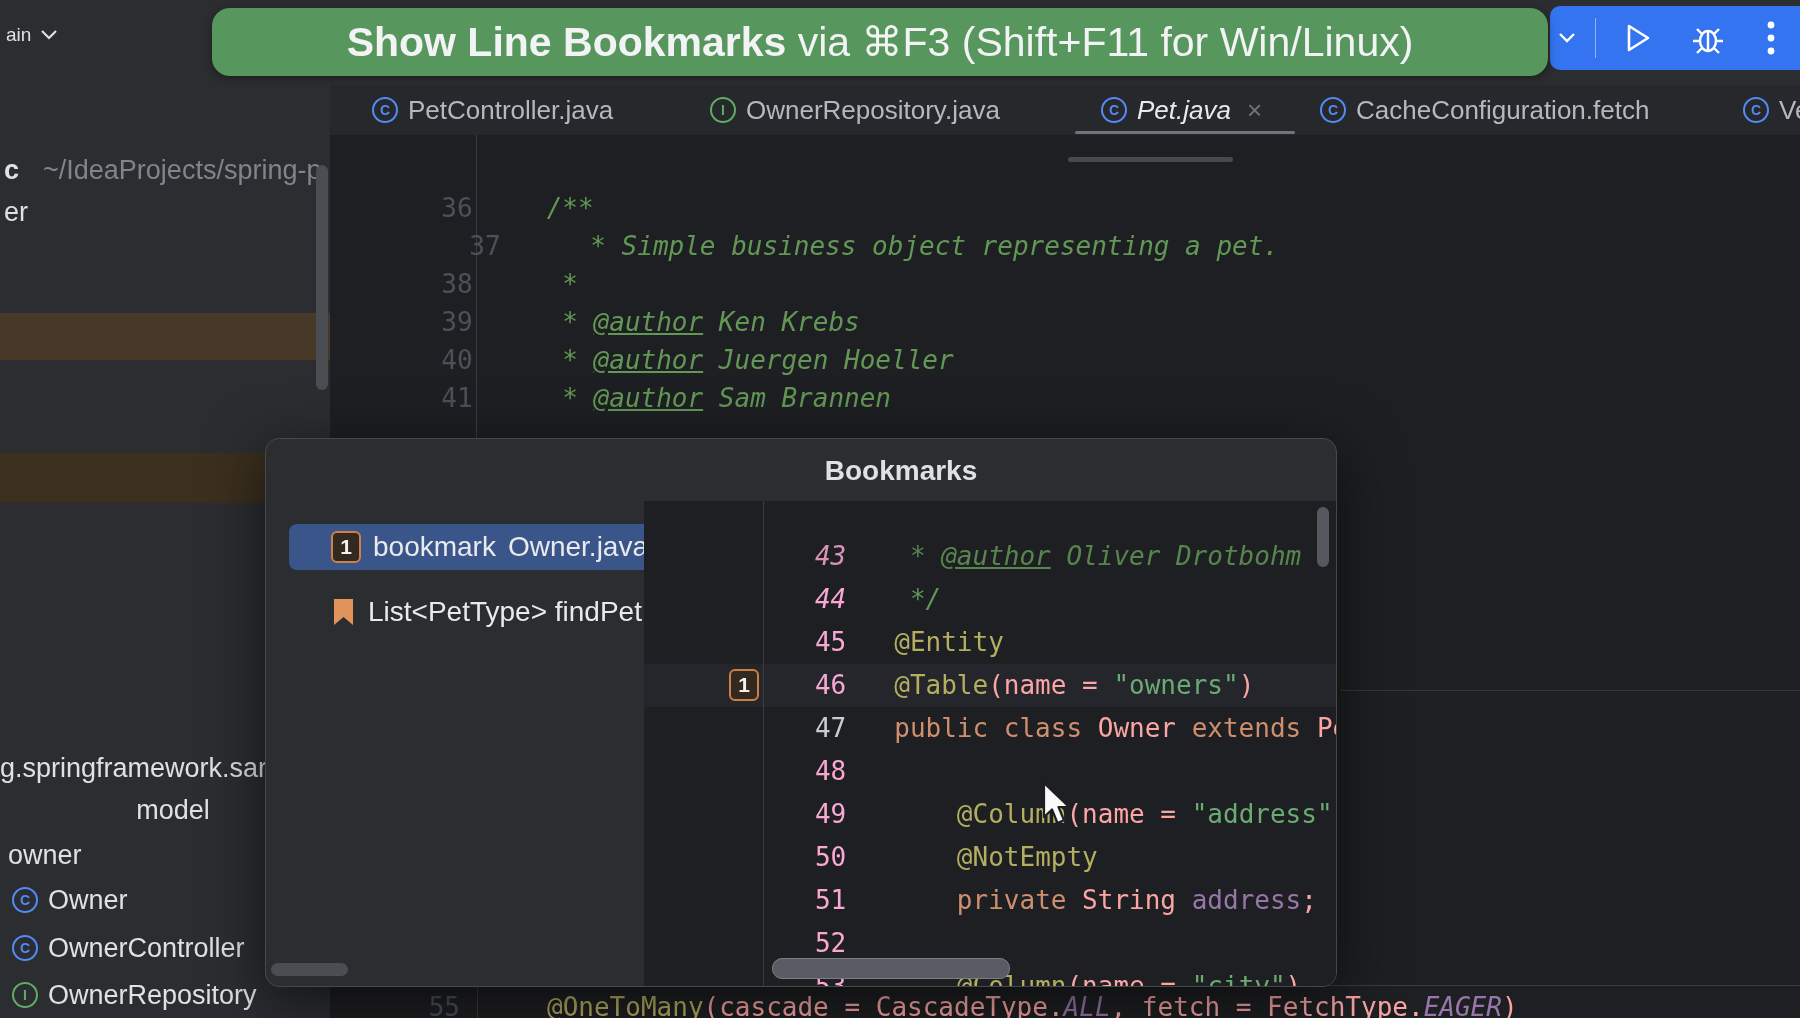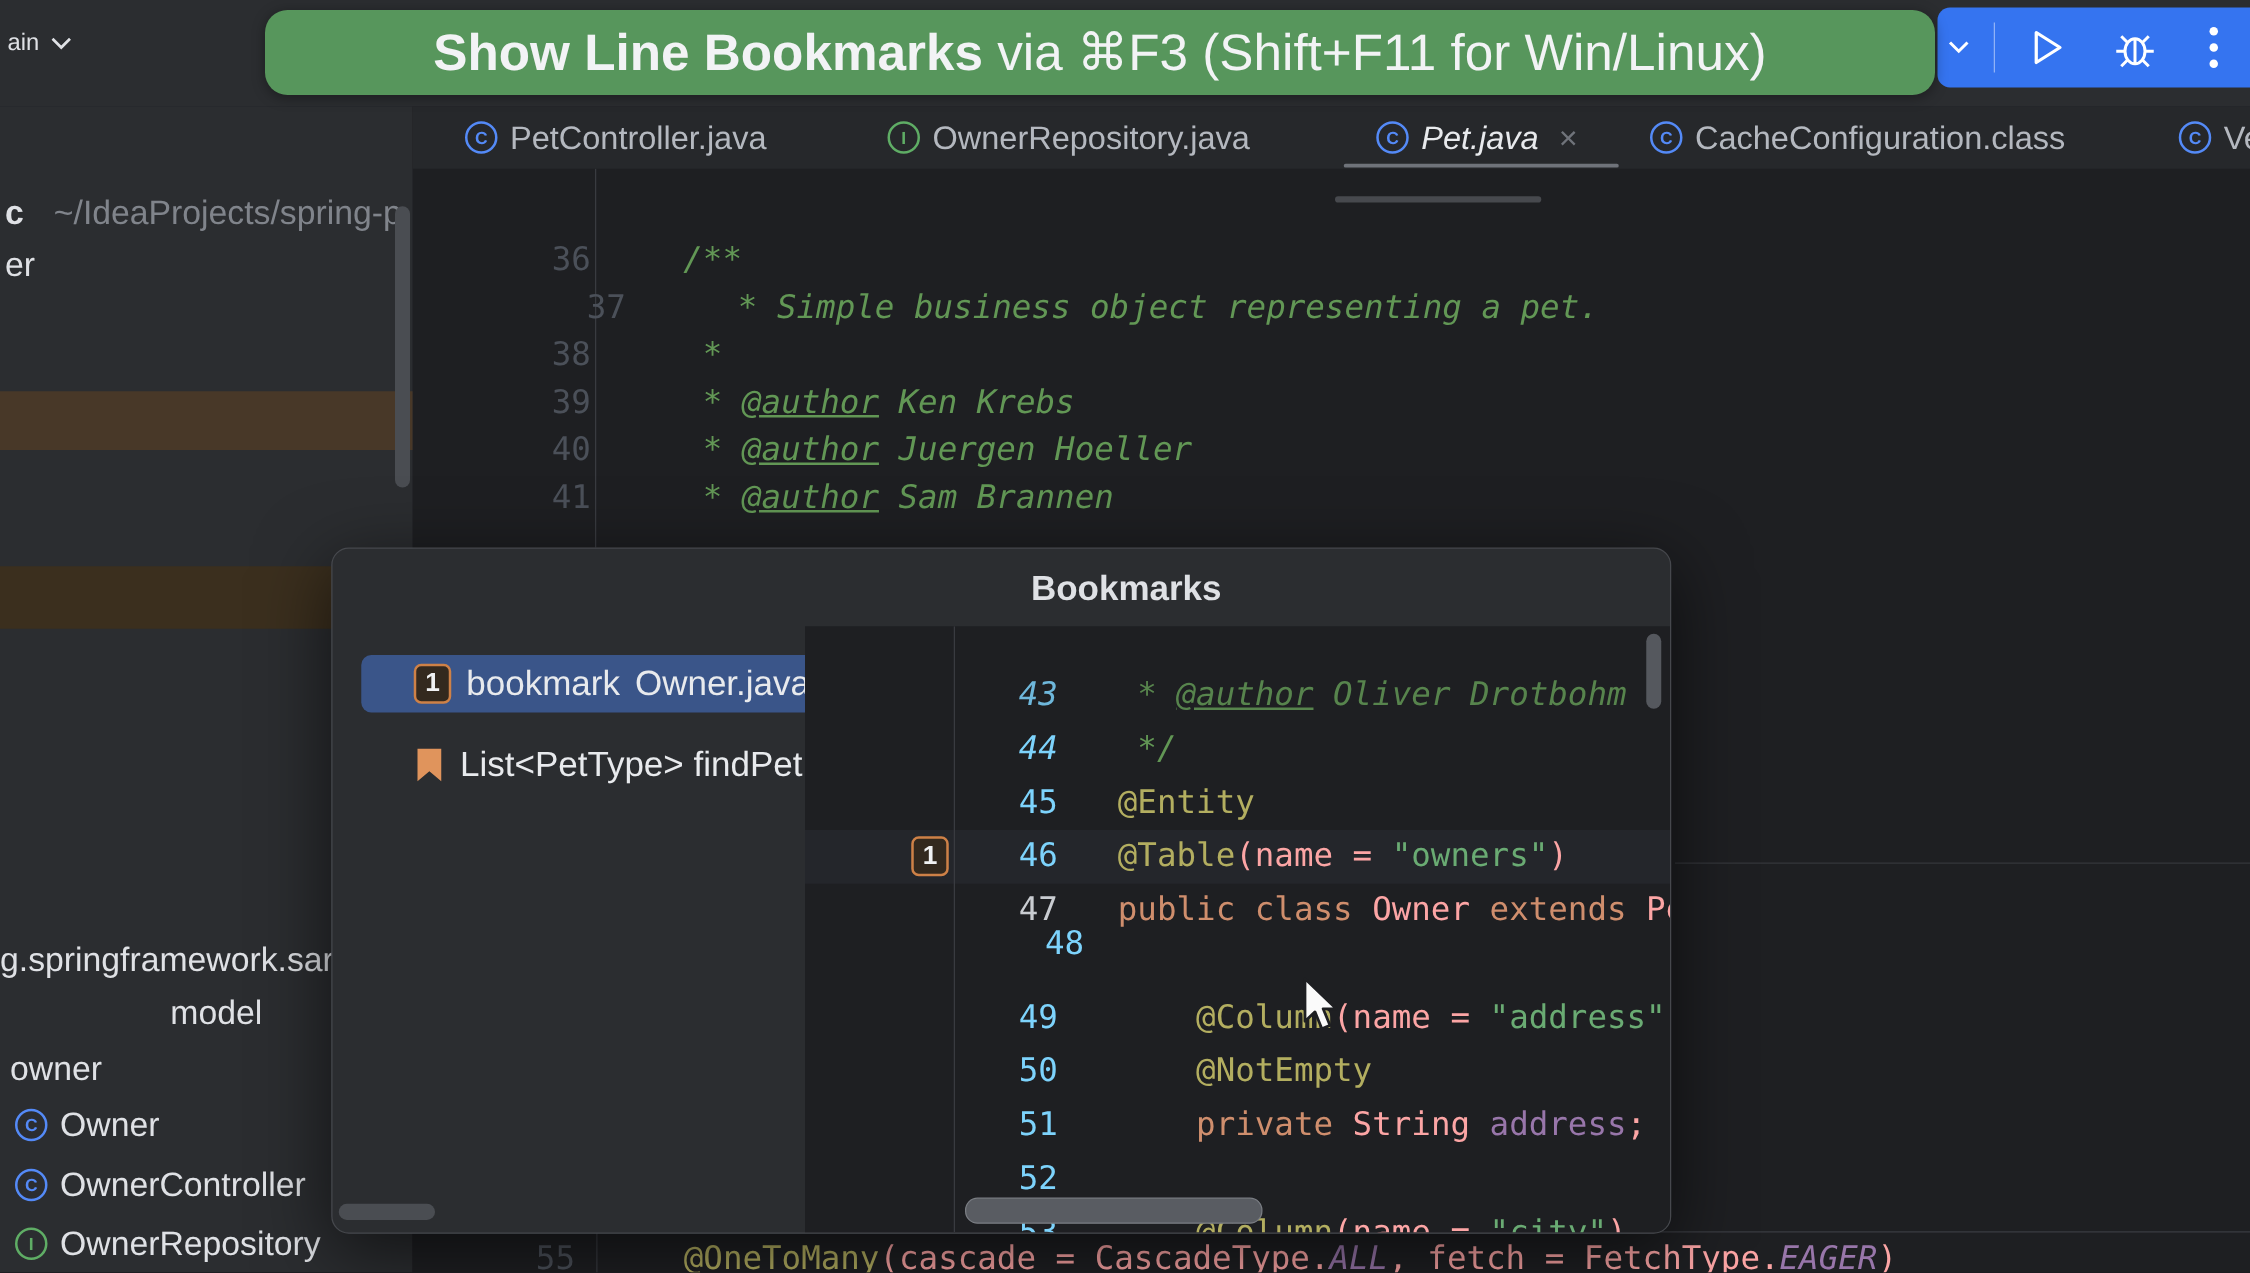--- a/index.html
+++ b/index.html
@@ -74,21 +74,21 @@
   .lrow2{left:23px;top:148px;width:355px;height:50px;padding-left:44px;gap:14px;}
   .mn-badge{width:26px;height:28px;border:2px solid #ce8147;border-radius:6px;background:#33291e;color:#f0f1f2;
     display:flex;align-items:center;justify-content:center;font-size:21px;font-weight:bold;flex:0 0 auto;}
   .list-hpill{position:absolute;left:5px;top:524px;width:77px;height:13px;background:#4a4d52;border-radius:7px;}
 
   .pane{position:absolute;left:378px;top:62px;width:692px;height:485px;background:#1e1f22;overflow:hidden;}
   .pane-sep{position:absolute;left:119px;top:0;width:1px;height:485px;background:#393b40;}
   .hl47{position:absolute;left:0;top:163px;width:692px;height:43px;background:#24262b;}
   .pline{position:absolute;left:0;width:692px;height:43px;line-height:43px;
     font-family:"DejaVu Sans Mono",monospace;font-size:26px;white-space:pre;}
-  .pline .pln{display:inline-block;width:77px;text-align:right;color:#7dd3fc;}
+  .pline .pln{display:inline-block;width:77px;text-align:right;color:#f9a8d4;}
   .pline .pcode{margin-left:48px;}
   .pln.bright{color:#c9ccd1;}
   .dim{opacity:.85;}
   .badge47{position:absolute;left:85px;top:168px;}
   .pane-vpill{position:absolute;left:673px;top:6px;width:12px;height:60px;background:#55585e;border-radius:6px;}
   .pane-hpill{position:absolute;left:128px;top:457px;width:236px;height:19px;background:#595c62;
     border:1px solid #7a7d83;border-radius:10px;}
 
   .cursor{z-index:100;}
 </style>
@@ -170,21 +170,21 @@
       <span class="ring itf">I</span>
       <span class="lbl">OwnerRepository.java</span>
     </div>
     <div class="tab active" style="left:771px;">
       <span class="ring cls">C</span>
       <span class="lbl">Pet.java</span>
       <span class="closex">×</span>
     </div>
     <div class="tab" style="left:990px;">
       <span class="ring cls">C</span>
-      <span class="lbl">CacheConfiguration.class</span>
+      <span class="lbl">CacheConfiguration.fetch</span>
     </div>
     <div class="tab" style="left:1413px;">
       <span class="ring cls">C</span>
       <span class="lbl">Ve</span>
     </div>
   </div>
   <div class="abs tab-underline"></div>
 
   <div class="abs titlebar">
     <div class="abs branch">
@@ -247,21 +247,21 @@
       <div class="pline" style="top:77px;">
         <span class="pln">45</span><span class="pcode"><span class="c-ann">@Entity</span></span>
       </div>
       <div class="pline" style="top:120px;">
         <span class="pln">46</span><span class="pcode"><span class="c-ann">@Table</span><span class="c-txt">(name = </span><span class="c-str">"owners"</span><span class="c-txt">)</span></span>
       </div>
       <div class="pline" style="top:163px;">
         <span class="pln bright">47</span><span class="pcode"><span class="c-kw">public class </span><span class="c-txt">Owner </span><span class="c-kw">extends </span><span class="c-txt">Person {</span></span>
       </div>
       <div class="mn-badge badge47">1</div>
-      <div class="pline" style="top:190px;padding-left:21px;">
+      <div class="pline" style="top:206px;">
         <span class="pln">48</span>
       </div>
       <div class="pline" style="top:249px;">
         <span class="pln">49</span><span class="pcode"><span>    </span><span class="c-ann">@Column</span><span class="c-txt">(name = </span><span class="c-str">"address"</span><span class="c-txt">)</span></span>
       </div>
       <div class="pline" style="top:292px;">
         <span class="pln">50</span><span class="pcode"><span>    </span><span class="c-ann">@NotEmpty</span></span>
       </div>
       <div class="pline" style="top:335px;">
         <span class="pln">51</span><span class="pcode"><span>    </span><span class="c-kw">private </span><span class="c-txt">String </span><span class="c-fld">address</span><span class="c-txt">;</span></span>

